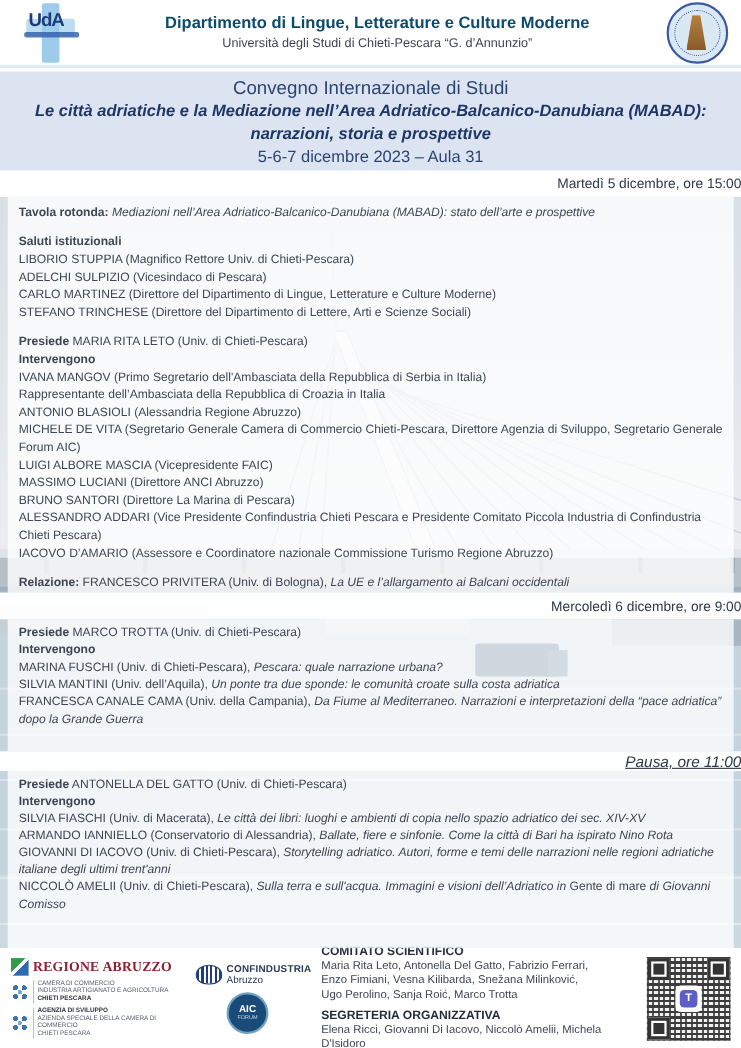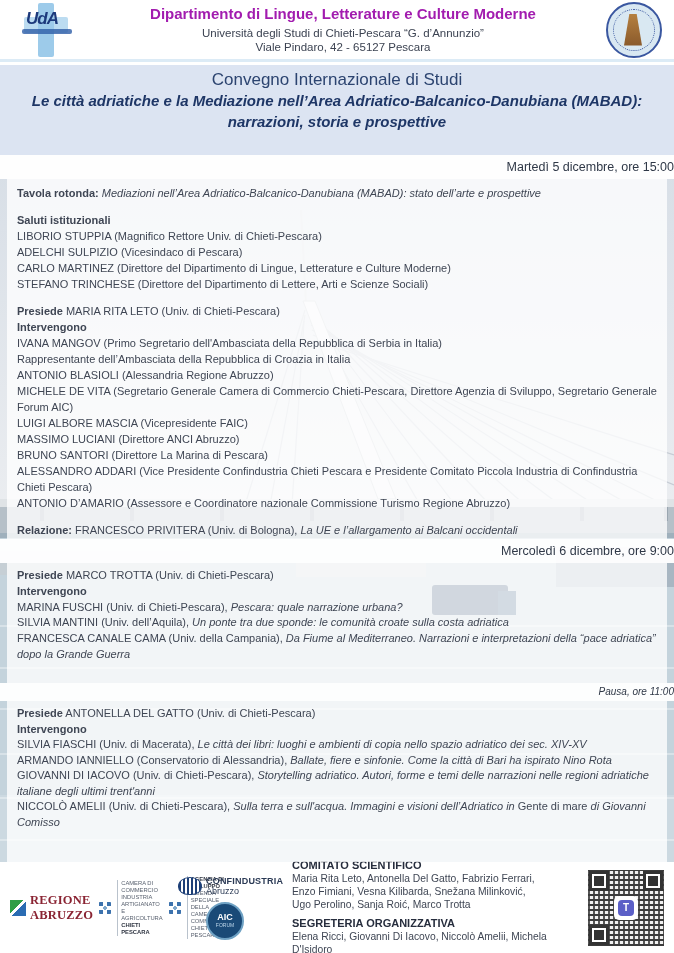--- a/index.html
+++ b/index.html
@@ -4,59 +4,59 @@
 <style>
   html,body{margin:0;padding:0;background:#9aa2ad;}
   .page{position:relative;width:674px;height:953px;background:#ffffff;overflow:hidden;
         font-family:"Liberation Sans",sans-serif;color:#3f4654;margin:0 auto;}
   
   .header{position:absolute;top:0;left:0;right:0;height:62px;background:#fff;
           border-bottom:3px solid #dcebf6;display:flex;align-items:center;padding:0 12px;box-sizing:border-box;}
   .uda-logo{position:relative;width:68px;height:54px;flex:0 0 auto;}
   .uda-v{position:absolute;left:26px;top:0;width:16px;height:54px;background:#9dcbea;border-radius:2px;}
   .uda-h{position:absolute;left:12px;top:14px;width:44px;height:16px;background:#bcdcf1;border-radius:2px;}
-  .uda-word{position:absolute;left:14px;top:6px;font-size:17px;font-weight:bold;font-style:italic;color:#1d3a7c;letter-spacing:-1px;}
+  .uda-word{position:absolute;left:14px;top:6px;font-size:17px;font-weight:bold;color:#1d3a7c;letter-spacing:-1px;}
   .uda-sub{position:absolute;left:10px;top:26px;width:50px;height:5px;background:#2e5ea8;border-radius:2px;opacity:.8;}
   .header-center{flex:1;text-align:center;line-height:1.25;}
-  .dept-title{font-size:15px;font-weight:bold;color:#a21caf;}
+  .dept-title{font-size:15px;font-weight:bold;color:#0c4a6e;}
   .dept-sub{font-size:11.5px;color:#3c4352;margin-top:2px;}
   .dept-addr{font-size:11.5px;color:#3c4352;}
   .seal{position:relative;width:52px;height:52px;flex:0 0 auto;border-radius:50%;
         border:2px solid #3a57a0;background:#d9e8f2;overflow:hidden;}
   .seal-ring{position:absolute;inset:5px;border-radius:50%;border:1px dotted #3a57a0;}
   .seal-tower{position:absolute;left:16px;top:10px;width:18px;height:32px;
         background:linear-gradient(#b5803f,#8a5a2c);clip-path:polygon(30% 0,70% 0,100% 100%,0 100%);}
   
   .title-band{position:absolute;top:65px;left:0;right:0;height:90px;background:#dce4f2;
         text-align:center;box-sizing:border-box;padding-top:5px;}
   .tb1{font-size:17px;color:#2c4470;}
   .tb2{font-size:15px;font-weight:bold;font-style:italic;color:#1e3666;margin-top:1px;line-height:1.3;}
   .tb4{font-size:15px;color:#2c4470;margin-top:3px;}
   
   .middle{position:absolute;top:155px;left:0;right:0;height:707px;overflow:hidden;}
   .photo{position:absolute;inset:0;z-index:0;}
   .flow{position:relative;z-index:1;}
   .band{height:24px;line-height:24px;background:rgba(255,255,255,0.96);text-align:right;
         font-size:12.5px;color:#2f3847;}
-  .band.pausa{height:18px;line-height:18px;font-size:10px;}
+  .band.pausa{height:18px;line-height:18px;font-size:14px;text-decoration:underline;}
   .content{margin:0 7px;background:rgba(255,255,255,0.78);box-sizing:border-box;
         padding:6px 10px 0;font-size:11px;color:#3f4654;overflow:hidden;}
   .s1{height:360px;}
   .s2{height:120px;padding-top:5px;}
   .s3{height:162px;padding-top:5px;}
   .line{margin:0;line-height:16px;}
   .s2 .line{line-height:15.8px;}
   .s3 .line{line-height:15.5px;}
   .gap-top{margin-top:11px;}
   .hd{font-weight:bold;}
   i{font-style:italic;}
   
   .footer{position:absolute;bottom:0;left:0;right:0;height:91px;background:#fff;
         display:flex;align-items:center;gap:10px;padding:4px 10px;box-sizing:border-box;}
-  .fcol1{width:158px;flex:0 0 auto;display:flex;flex-direction:row;gap:4px;}
+  .fcol1{width:158px;flex:0 0 auto;display:flex;flex-direction:column;gap:4px;}
   .frow{display:flex;align-items:center;gap:4px;}
   .ra-logo{width:16px;height:16px;flex:0 0 auto;
         background:linear-gradient(135deg,#2f9e46 0 42%,#ffffff 42% 56%,#2b6cb3 56%);}
   .ra-text{font-family:"Liberation Serif",serif;font-weight:bold;font-size:12.5px;color:#8a2433;letter-spacing:.2px;}
   .swirl{width:16px;height:16px;flex:0 0 auto;border-radius:50%;
         background:radial-gradient(circle 2.6px at 4px 4px,#3c72ad 90%,transparent 91%),
                    radial-gradient(circle 2.6px at 12px 4px,#3c72ad 90%,transparent 91%),
                    radial-gradient(circle 2.6px at 4px 12px,#3c72ad 90%,transparent 91%),
                    radial-gradient(circle 2.6px at 12px 12px,#3c72ad 90%,transparent 91%),
                    radial-gradient(circle 2.2px at 8px 8px,#7fa8cd 90%,transparent 91%);}
@@ -97,32 +97,32 @@
   <header class="header">
     <div class="uda-logo">
       <div class="uda-h"></div>
       <div class="uda-v"></div>
       <div class="uda-word">UdA</div>
       <div class="uda-sub"></div>
     </div>
     <div class="header-center">
       <div class="dept-title">Dipartimento di Lingue, Letterature e Culture Moderne</div>
       <div class="dept-sub">Università degli Studi di Chieti-Pescara “G. d’Annunzio”</div>
-      <div class="dept-addr">Viale Pindaro, 42 - 65127 Pescara</div>
     </div>
     <div class="seal">
       <div class="seal-ring"></div>
       <div class="seal-tower"></div>
     </div>
   </header>
 
   <div class="title-band">
     <div class="tb1">Convegno Internazionale di Studi</div>
     <div class="tb2">Le città adriatiche e la Mediazione nell’Area Adriatico-Balcanico-Danubiana (MABAD):</div>
     <div class="tb2">narrazioni, storia e prospettive</div>
+    <div class="tb4">5-6-7 dicembre 2023 – Aula 31</div>
   </div>
 
   <div class="middle">
     <div class="photo">
       <svg width="674" height="707" viewBox="0 0 674 707" xmlns="http://www.w3.org/2000/svg">
         <defs>
           <linearGradient id="sky" x1="0" y1="0" x2="0" y2="1">
             <stop offset="0" stop-color="#d7dee6"></stop>
               <stop offset="1" stop-color="#eceef1"></stop>
           </linearGradient>
@@ -195,21 +195,21 @@
         <p class="line gap-top"><span class="hd">Presiede</span> <span>MARIA RITA LETO (Univ. di Chieti-Pescara)</span></p>
         <p class="line hd">Intervengono</p>
         <p class="line">IVANA MANGOV (Primo Segretario dell'Ambasciata della Repubblica di Serbia in Italia)</p>
         <p class="line">Rappresentante dell’Ambasciata della Repubblica di Croazia in Italia</p>
         <p class="line">ANTONIO BLASIOLI (Alessandria Regione Abruzzo)</p>
         <p class="line">MICHELE DE VITA (Segretario Generale Camera di Commercio Chieti-Pescara, Direttore Agenzia di Sviluppo, Segretario Generale Forum AIC)</p>
         <p class="line">LUIGI ALBORE MASCIA (Vicepresidente FAIC)</p>
         <p class="line">MASSIMO LUCIANI (Direttore ANCI Abruzzo)</p>
         <p class="line">BRUNO SANTORI (Direttore La Marina di Pescara)</p>
         <p class="line">ALESSANDRO ADDARI (Vice Presidente Confindustria Chieti Pescara e Presidente Comitato Piccola Industria di Confindustria Chieti Pescara)</p>
-        <p class="line">ANTONIO D’AMARIO (Assessore e Coordinatore nazionale Commissione Turismo Regione Abruzzo)</p>
+        <p class="line">IACOVO D’AMARIO (Assessore e Coordinatore nazionale Commissione Turismo Regione Abruzzo)</p>
         <p class="line gap-top"><span class="hd">Relazione:</span> <span>FRANCESCO PRIVITERA (Univ. di Bologna),</span> <i>La UE e l’allargamento ai Balcani occidentali</i></p>
       </section>
 
       <div class="band">
         <span>Mercoledì 6 dicembre, ore 9:00</span>
       </div>
       <section class="content s2">
         <p class="line"><span class="hd">Presiede</span> <span>MARCO TROTTA (Univ. di Chieti-Pescara)</span></p>
         <p class="line hd">Intervengono</p>
         <p class="line"><span>MARINA FUSCHI (Univ. di Chieti-Pescara),</span> <i>Pescara: quale narrazione urbana?</i></p>

